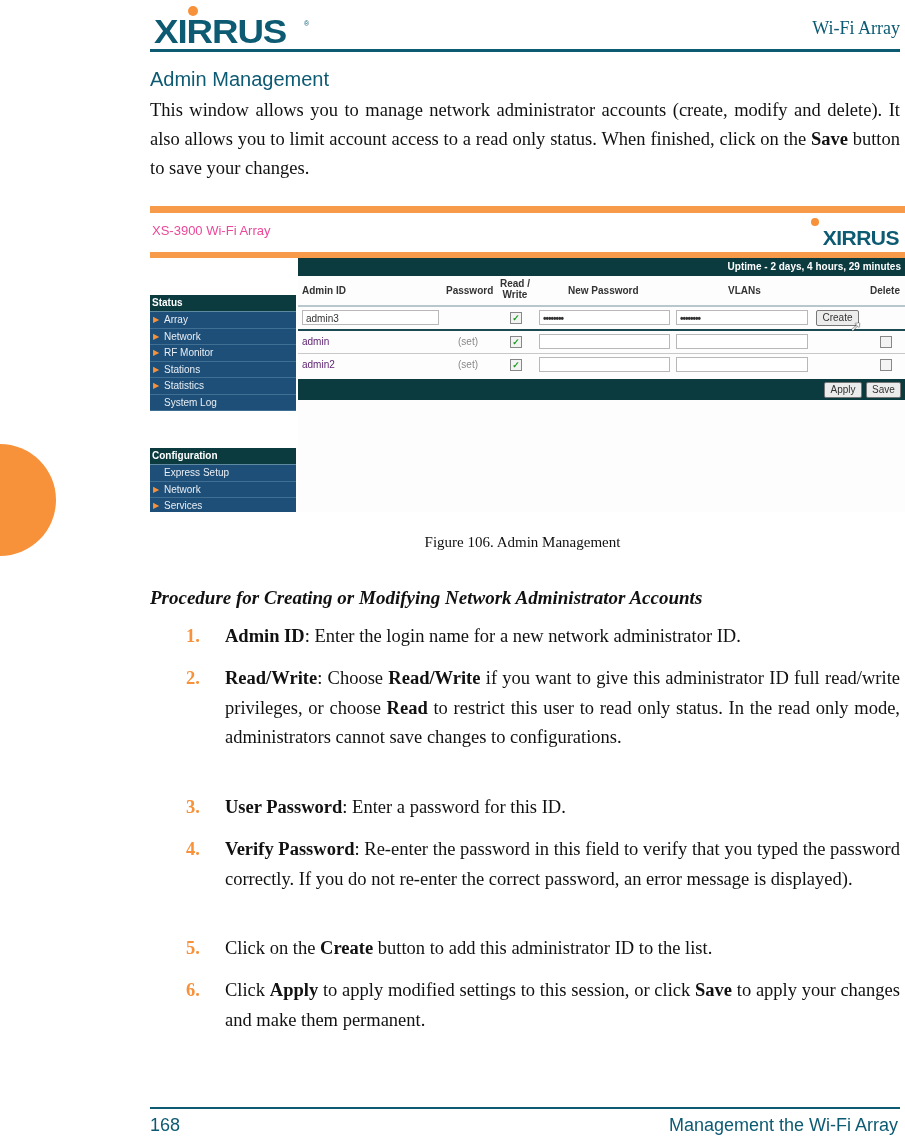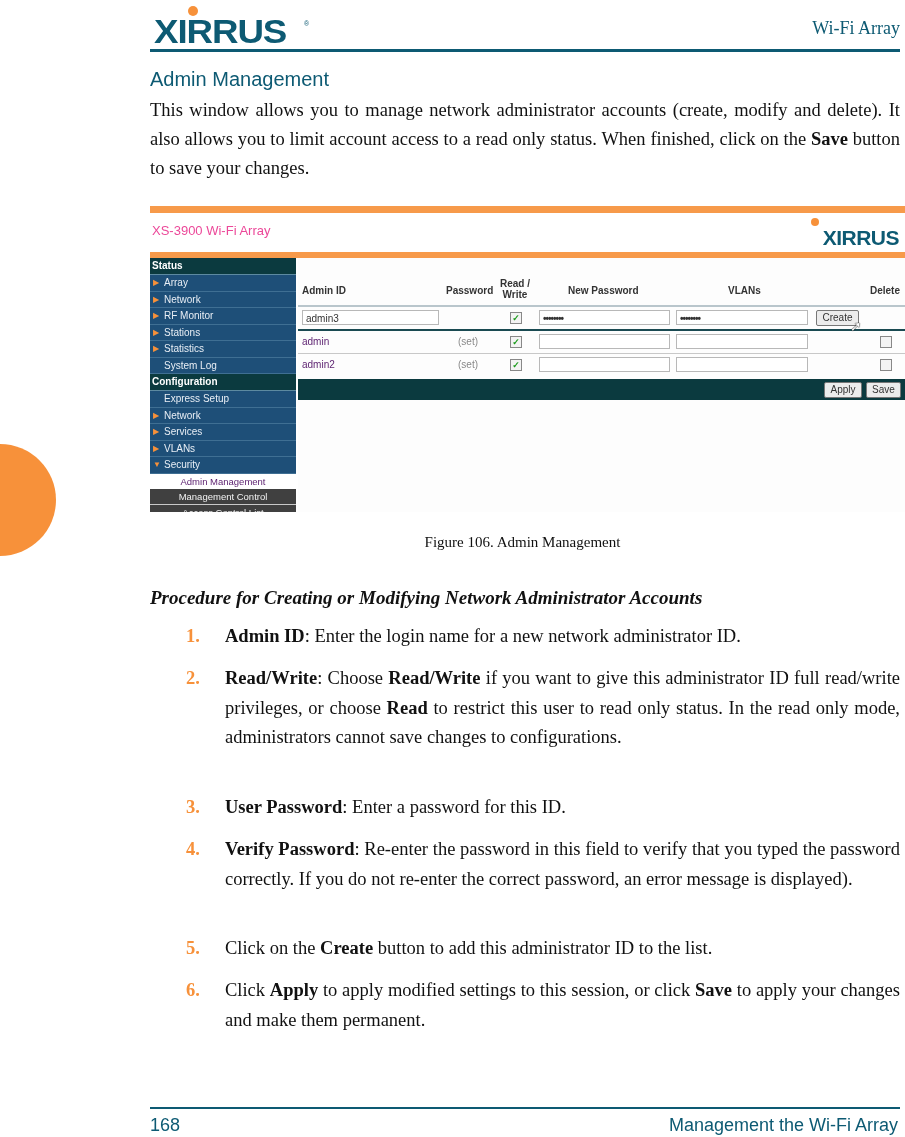--- a/index.html
+++ b/index.html
@@ -22,21 +22,21 @@
   
   .figure { position:absolute; left:150px; top:204px; width:755px; height:308px; background:#fff; overflow:hidden; font-family:"Liberation Sans", sans-serif; }
   .fig-bar-top { position:absolute; left:0; top:2px; width:755px; height:7px; background:#f79a4a; }
   .fig-title { position:absolute; left:2px; top:19px; font-size:13px; color:#ec4899; }
   .fig-logo { position:absolute; right:6px; top:14px; width:110px; height:32px; }
   .fig-logo-text { position:absolute; right:0; top:8px; font-weight:900; font-size:21px; color:#0d5a73; letter-spacing:-0.5px; }
   .fig-logo-dot { position:absolute; left:22px; top:0; width:8px; height:8px; border-radius:50%; background:#f7913a; }
   .fig-bar-mid { position:absolute; left:0; top:48px; width:755px; height:6px; background:#f79a4a; }
 
   .nav { position:absolute; left:0; top:54px; width:146px; height:254px; }
-  .nav-group { height:16px; line-height:16px; background:#0b3a3f; color:#fff; font-weight:bold; font-size:10px; padding-left:2px; border-bottom:1px solid #5d8aa0; }
+  .nav-group { height:16px; line-height:16px; background:#0b3a3f; color:#fff; font-weight:bold; font-size:10px; padding-left:2px; border-bottom:1px solid #5d8aa0;margin-top:37px; }
   .nav-item { height:15.5px; line-height:15.5px; background:#1e4f78; color:#e8eef5; font-size:10px; border-bottom:1px solid #3f6f93; position:relative; padding-left:14px; }
   .nav-item .arrow { position:absolute; left:3px; top:0; color:#f7913a; font-size:8px; }
   .nav-sub { height:15px; line-height:15px; font-size:9.5px; text-align:center; }
   .nav-sub.active { background:#fff; color:#5a1e6e; }
   .nav-sub.inactive { background:#404040; color:#f2f2f2; border-bottom:1px solid #c9c9c9; }
 
   .content { position:absolute; left:148px; top:54px; width:607px; height:254px; background:#fdfdfd; }
   .uptime-bar { position:absolute; left:0; top:0; width:607px; height:18px; background:#0b3a3f; color:#fff; font-size:10px; font-weight:bold; text-align:right; line-height:18px; padding-right:4px; box-sizing:border-box; }
   .col-head { position:absolute; top:22px; font-size:10px; color:#333; font-weight:bold; }
   .head-rule { position:absolute; left:0; top:47px; width:607px; height:2px; background:#b9c6cc; }
@@ -103,20 +103,21 @@
     <div class="nav-item"><span class="arrow">▶</span><span>Network</span></div>
     <div class="nav-item"><span class="arrow">▶</span><span>Services</span></div>
     <div class="nav-item"><span class="arrow">▶</span><span>VLANs</span></div>
     <div class="nav-item"><span class="arrow">▼</span><span>Security</span></div>
     <div class="nav-sub active">Admin Management</div>
     <div class="nav-sub inactive">Management Control</div>
     <div class="nav-sub inactive">Access Control List</div>
   </div>
 
   <div class="content">
+    <div class="uptime-bar">Uptime - 2 days, 4 hours, 29 minutes</div>
 
     <div class="col-head" style="left:4px;top:27px;">Admin ID</div>
     <div class="col-head" style="left:148px;top:27px;">Password</div>
     <div class="col-head" style="left:202px;top:20px;text-align:center;line-height:11px;"><span>Read /</span><br><span>Write</span></div>
     <div class="col-head" style="left:270px;top:27px;">New Password</div>
     <div class="col-head" style="left:430px;top:27px;">VLANs</div>
     <div class="col-head" style="left:572px;top:27px;">Delete</div>
     <div class="head-rule"></div>
 
     <div class="row" style="top:49px;">

